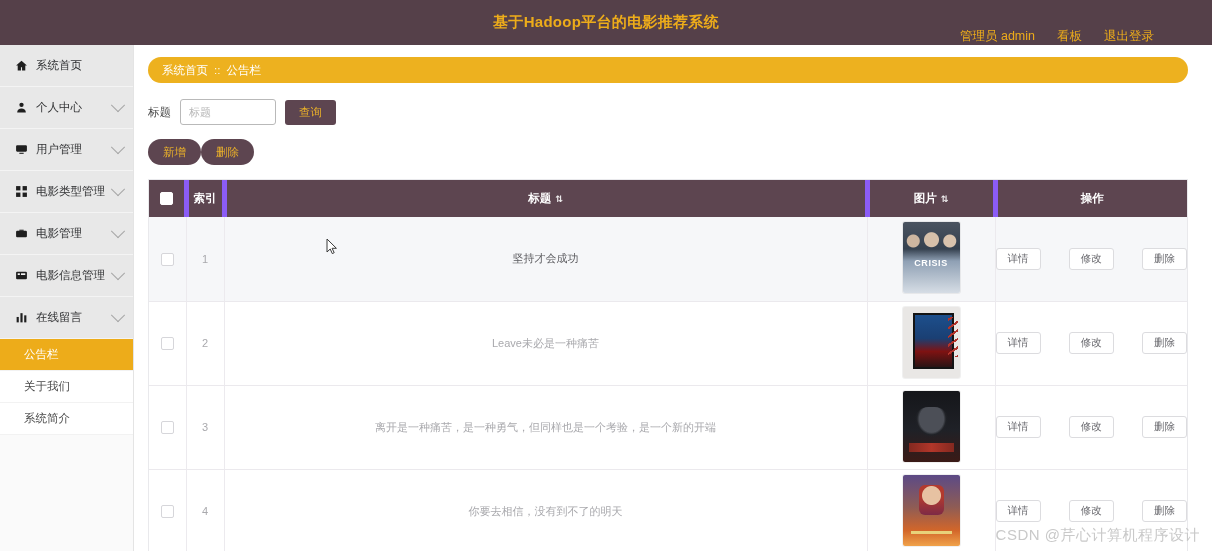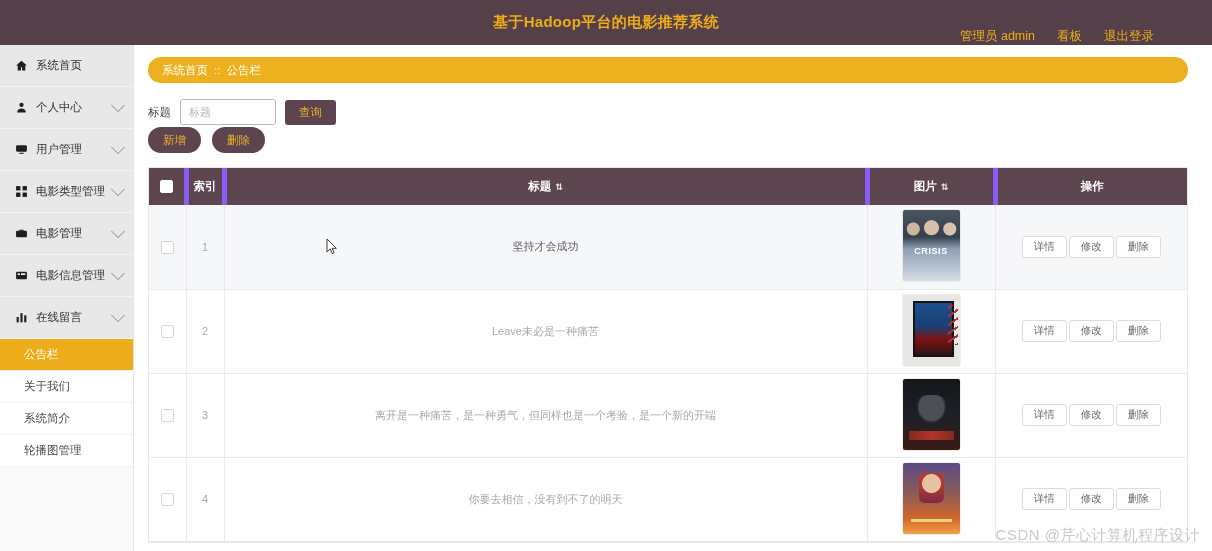--- a/index.html
+++ b/index.html
@@ -86,21 +86,21 @@
     width: 96px; height: 26px; border: 1px solid #b9b9b9; border-radius: 3px;
     padding: 0 8px; font-size: 11px; color: #444;
     font-family: "Liberation Sans", sans-serif; background: #fff;
   }
   .searchbar input::placeholder { color: #b6b6b6; }
   .btn-dark {
     background: #5d4550; color: #e9b02a; border: none; border-radius: 3px;
     height: 25px; padding: 0 14px; font-size: 11.5px; cursor: pointer;
     font-family: "Liberation Sans", sans-serif;
   }
-  .toolbar { margin: 2px 0 0 14px; display: flex; gap: 11px; }
+  .toolbar { margin: 14px 0 0 14px; display: flex; }
   .btn-pill {
     background: #5d4550; color: #e9b02a; border: none; border-radius: 13px;
     height: 26px; padding: 0 15px; font-size: 11.5px; cursor: pointer;
     font-family: "Liberation Sans", sans-serif;
   }
 
   
   .table-wrap { margin: 14px 24px 0 14px; border: 1px solid #e9e9ec; }
   table { width: 100%; border-collapse: collapse; table-layout: fixed; }
   thead th {
@@ -171,21 +171,21 @@
     content:""; position:absolute; left:16px; top:10px; width:25px; height:30px;
     background: radial-gradient(circle at 50% 35%, #e7c2a2 0 9px, transparent 10px),
                 linear-gradient(180deg, #b33a2e 40%, #7d2a46 100%);
     border-radius: 6px;
   }
   .p4::after {
     content:""; position:absolute; left:8px; bottom:12px; right:8px; height:3px;
     background: #e8d27a;
   }
 
-  .act-btns { display: flex; gap: 2px; justify-content: center; }
+  .act-btns { display: flex; gap: 14px; justify-content: space-between; }
   .btn-act {
     border: 1px solid #dcdcdf; background: #ffffff; border-radius: 3px;
     height: 22px; padding: 0 11px; font-size: 10.5px; color: #6b6b70;
     cursor: pointer; font-family: "Liberation Sans", sans-serif;
   }
 
   
   .cursor { position: absolute; left: 326px; top: 238px; width: 12px; height: 17px; pointer-events: none; }
 
   .watermark {
@@ -292,23 +292,20 @@
 
     <div class="submenu">
       <div class="sub-item active">
         <span>公告栏</span>
       </div>
       <div class="sub-item">
         <span>关于我们</span>
       </div>
       <div class="sub-item">
         <span>系统简介</span>
-      </div>
-      <div class="sub-item">
-        <span>轮播图管理</span>
       </div>
     </div>
   </div>
 
   <div class="main">
 
     <div class="breadcrumb">
       <span>系统首页</span>
       <span class="sep">::</span>
       <span>公告栏</span>

